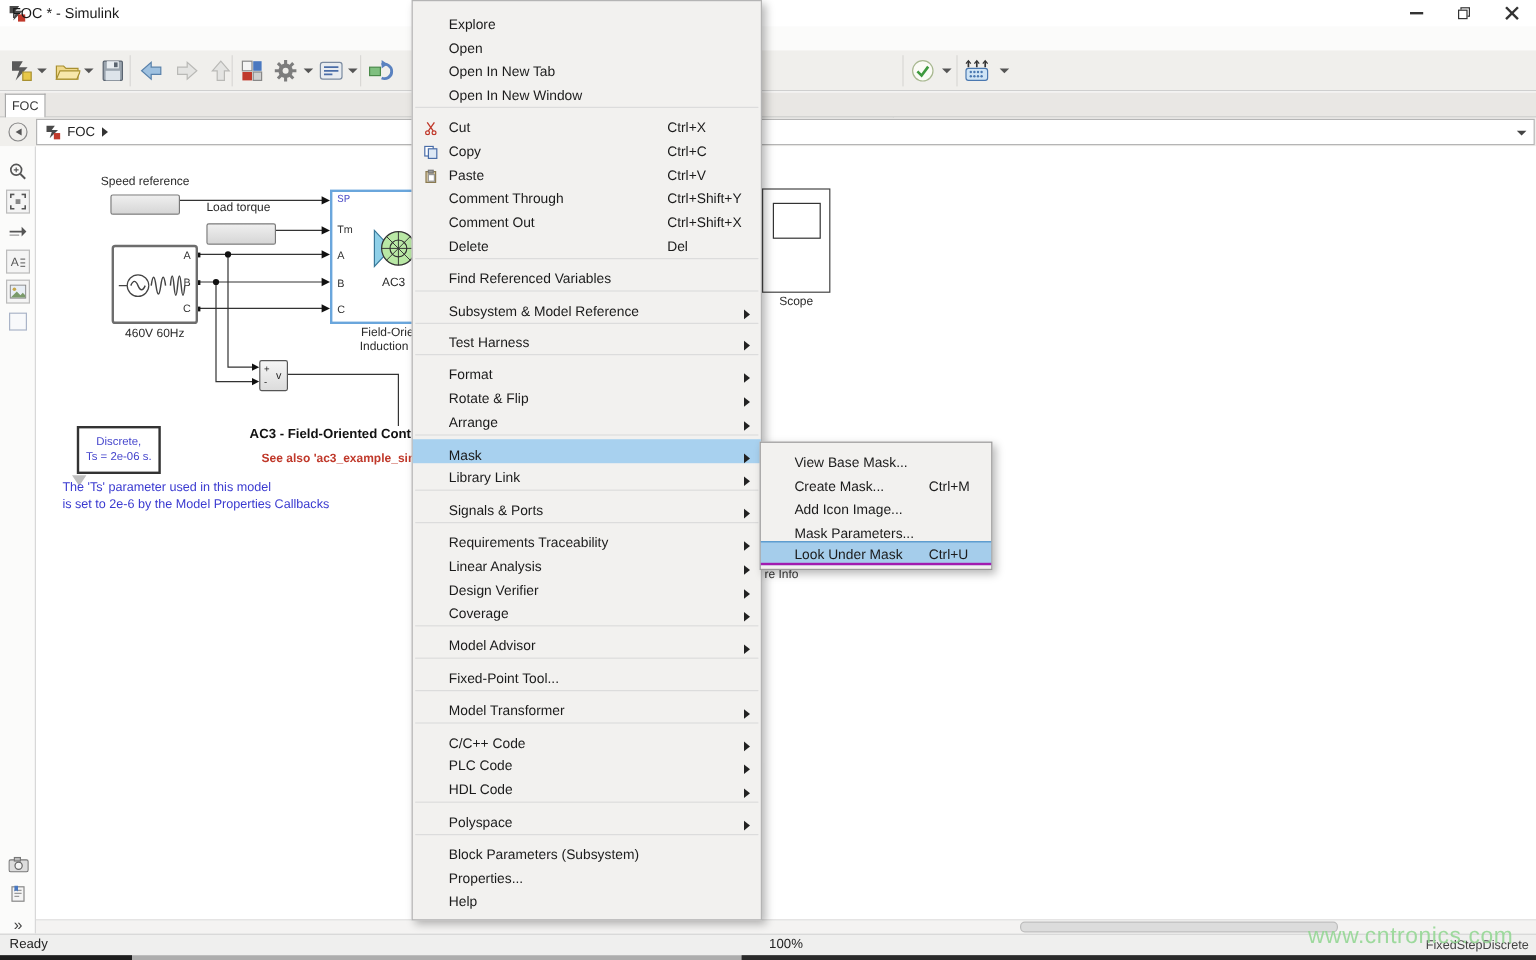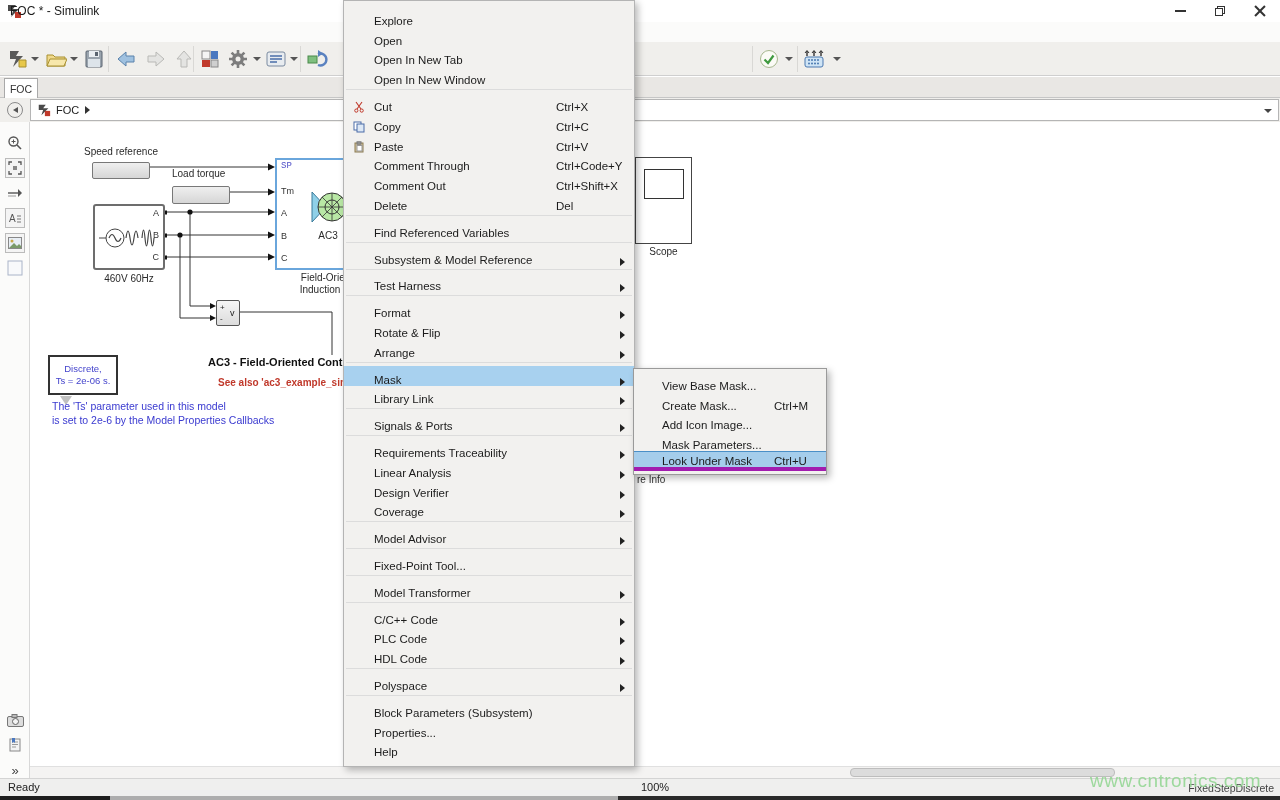--- a/index.html
+++ b/index.html
@@ -59,21 +59,21 @@
   .blk-small { position:absolute; background:linear-gradient(#efefef,#d6d6d6); border:1px solid #787878; border-radius:2px; }
   .blk-source { position:absolute; left:63px; top:82px; width:72px; height:66px; background:#fff; border:2px solid #6d6d6d; border-radius:3px; }
   .src-port { position:absolute; font-size:9px; color:#333; }
   .blk-ac3 { position:absolute; left:245px; top:36px; width:115px; height:112px; background:#fff; border:2px solid #6aa6dc; }
   .ac3-port { position:absolute; font-size:9px; color:#333; }
   .ac3-port.sp { color:#5050c8;font-family:Liberation Mono, monospace; }
   .blk-vm { position:absolute; left:186px; top:178px; width:24px; height:26px; background:linear-gradient(#f5f5f5,#dcdcdc); border:1px solid #555; border-radius:2px; }
   .vm-t { position:absolute; font-size:8px; color:#222; }
   .blk-scope { position:absolute; left:605px; top:35px; width:57px; height:87px; background:#fff; border:1px solid #444; }
   .scope-screen { position:absolute; left:8px; top:11px; width:40px; height:30px; border:1px solid #333; background:#fff; }
-  .blk-discrete { position:absolute; left:18px; top:233px; width:70px; height:40px; background:#fff; border:2px solid #333; display:flex; flex-direction:column; align-items:center; justify-content:center; }
+  .blk-discrete { position:absolute; left:34px; top:233px; width:70px; height:40px; background:#fff; border:2px solid #333; display:flex; flex-direction:column; align-items:center; justify-content:center; }
   .blk-discrete span { font-size:9.5px; color:#4444cc; line-height:12px; }
   .discrete-arrow { position:absolute; left:30px; top:274px; width:0; height:0; border-top:9px solid #c0c0c0; border-left:6px solid transparent; border-right:6px solid transparent; }
   .ann-title { position:absolute; left:178px; top:234px; font-size:11px; font-weight:bold; color:#111; white-space:nowrap; }
   .ann-red { position:absolute; left:188px; top:255px; font-size:10px; font-weight:bold; color:#c0392b; white-space:nowrap; }
   .ann-blue { position:absolute; font-size:10.5px; color:#3a3ad0; white-space:nowrap; }
   .ann-moreinfo { position:absolute; left:607px; top:352px; font-size:10px; color:#333; }
   .hscroll { position:absolute; left:0; bottom:0; width:1250px; height:12px; background:#f4f3f2; border-top:1px solid #e0e0e0; }
   .hthumb { position:absolute; left:820px; top:1px; width:265px; height:9px; background:#dcdcdc; border:1px solid #bdbdbd; border-radius:4px; }
 
   
@@ -84,21 +84,21 @@
   .menu-item .mi-shortcut { flex:1; white-space:nowrap; }
   .menu-item .mi-arrow { width:14px; flex:none; display:flex; justify-content:flex-start; }
   .menu-item .mi-arrow.has-sub::before { content:""; width:0; height:0; border-left:5px solid #222; border-top:4px solid transparent; border-bottom:4px solid transparent; }
   .menu-item.highlighted { background:#a8d1ef; }
   .menu-sep { height:1px; background:#dcdcdc; margin:3px 2px; }
 
   
   .submenu { position:absolute; left:633px; top:368px; width:194px; background:#f2f1ef; border:1px solid #9a9a9a; box-shadow:3px 3px 7px rgba(0,0,0,0.28); padding:3px 0; z-index:60; }
   .submenu .menu-item .mi-icon { width:28px; }
   .submenu .menu-item .mi-label { width:112px; }
-  .submenu .menu-item.highlighted { background:#a5cdeb; border-top:1px solid #4a8fc7; border-bottom:4px solid #a21caf; }
+  .submenu .menu-item.highlighted { background:#a5cdeb; border-top:1px solid #4a8fc7; border-bottom:2px solid #a21caf; }
 
   
   .statusbar { position:absolute; top:778px; left:0; width:1280px; height:18px; background:#efefee; border-top:1px solid #d4d4d4; font-size:11px; color:#222; }
   .sb-state { position:absolute; left:8px; top:2px; }
   .sb-zoom { position:absolute; left:615px; top:2px; width:80px; text-align:center; }
   .sb-solver { position:absolute; right:6px; top:3px; font-size:10.5px; color:#444; }
   .bottomstrip { position:absolute; top:796px; left:0; width:1280px; height:4px; background:#adadad; }
   .bs-dark-l { position:absolute; left:0; top:0; width:110px; height:4px; background:#1e1e1e; }
   .bs-dark-r { position:absolute; left:618px; top:0; width:662px; height:4px; background:#2a2a2a; }
 
@@ -475,21 +475,21 @@
             <rect x="4" y="4.5" width="5" height="5.5" fill="#fff" stroke="#999"></rect>
           </svg>
         </span>
         <span class="mi-label">Paste</span>
         <span class="mi-shortcut">Ctrl+V</span>
         <span class="mi-arrow"></span>
       </div>
       <div class="menu-item">
         <span class="mi-icon"></span>
         <span class="mi-label">Comment Through</span>
-        <span class="mi-shortcut">Ctrl+Code+Y</span>
+        <span class="mi-shortcut">Ctrl+Shift+Y</span>
         <span class="mi-arrow"></span>
       </div>
       <div class="menu-item">
         <span class="mi-icon"></span>
         <span class="mi-label">Comment Out</span>
         <span class="mi-shortcut">Ctrl+Shift+X</span>
         <span class="mi-arrow"></span>
       </div>
       <div class="menu-item">
         <span class="mi-icon"></span>

